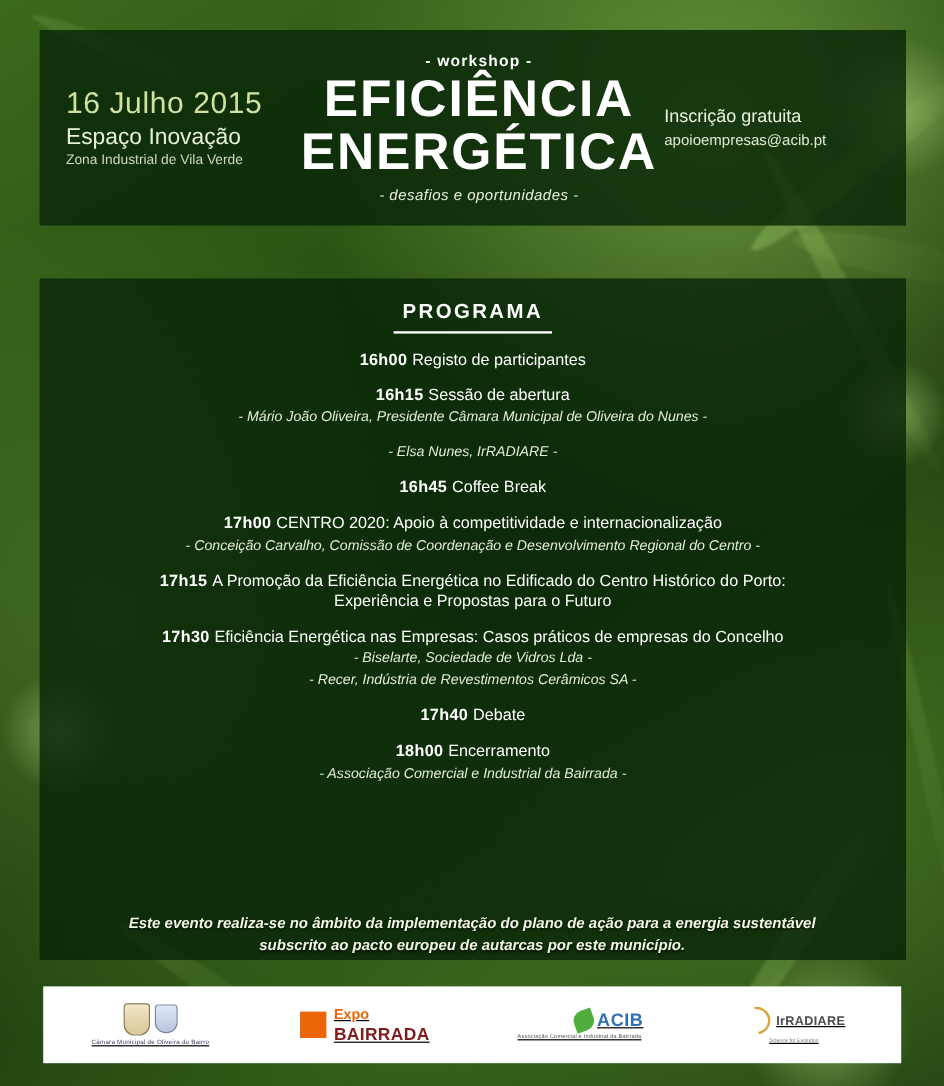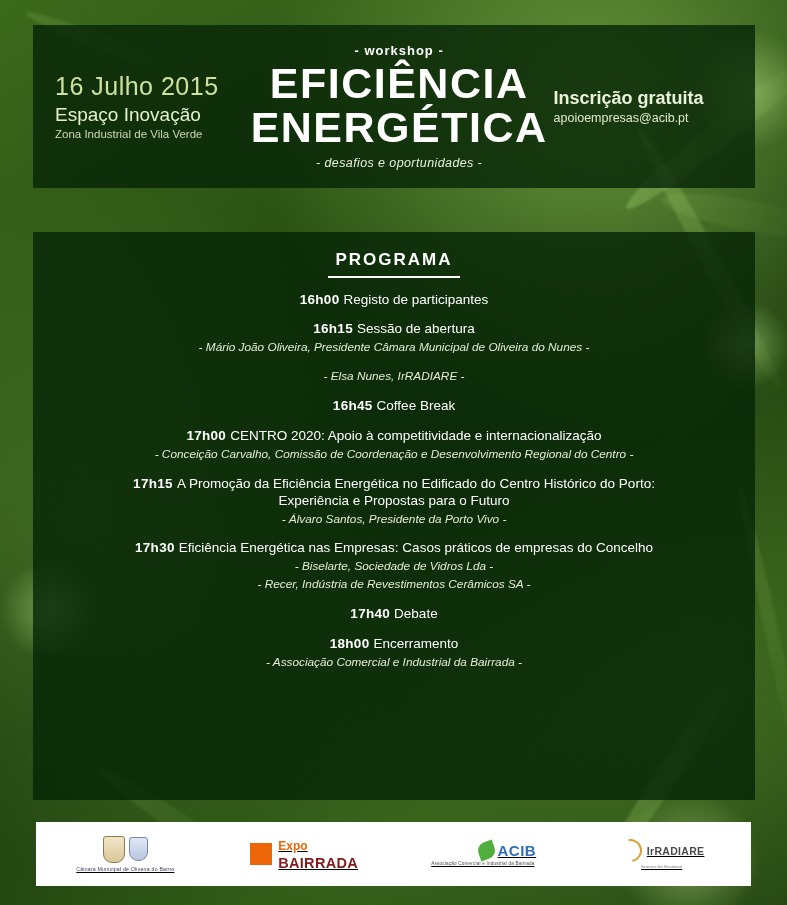--- a/index.html
+++ b/index.html
@@ -110,24 +110,23 @@
     margin-top: 7px;
     letter-spacing: .4px;
   }
   .header-right {
     width: 215px;
     text-align: left;
     padding-left: 6px;
     box-sizing: border-box;
   }
   .hr-line1 {
-    font-size: 18px;
+    font-size: 15px;
     color: #eaf2dc;
     line-height: 1.15;
-    font-weight: bold;
   }
   .hr-line2 {
     font-size: 12.5px;
     color: #dfe9cd;
     margin-top: 3px;
   }
 
   
   .program-band {
     position: absolute;
@@ -338,21 +337,20 @@
           <span class="time">17h00</span><span>CENTRO 2020: Apoio à competitividade e internacionalização</span>
         </div>
         <div class="item-sub">- Conceição Carvalho, Comissão de Coordenação e Desenvolvimento Regional do Centro -</div>
       </div>
 
       <div class="item">
         <div class="item-main">
           <span class="time">17h15</span><span>A Promoção da Eficiência Energética no Edificado do Centro Histórico do Porto:</span>
         </div>
         <div class="item-line2">Experiência e Propostas para o Futuro</div>
-        <div class="item-sub">- Álvaro Santos, Presidente da Porto Vivo -</div>
       </div>
 
       <div class="item">
         <div class="item-main">
           <span class="time">17h30</span><span>Eficiência Energética nas Empresas: Casos práticos de empresas do Concelho</span>
         </div>
         <div class="item-sub">- Biselarte, Sociedade de Vidros Lda -</div>
         <div class="item-sub">- Recer, Indústria de Revestimentos Cerâmicos SA -</div>
       </div>
 
@@ -365,20 +363,24 @@
       <div class="item">
         <div class="item-main">
           <span class="time">18h00</span><span>Encerramento</span>
         </div>
         <div class="item-sub">- Associação Comercial e Industrial da Bairrada -</div>
       </div>
 
     </div>
   </div>
 
+  <div class="footnote">
+    <div>Este evento realiza-se no âmbito da implementação do plano de ação para a energia sustentável</div>
+    <div>subscrito ao pacto europeu de autarcas por este município.</div>
+  </div>
 
   <div class="logo-bar">
 
     <div class="logo logo-cm">
       <div class="cm-row">
         <span class="cm-shield"></span>
         <span class="cm-shield2"></span>
       </div>
       <div class="cm-text">Câmara Municipal de Oliveira do Bairro</div>
     </div>

